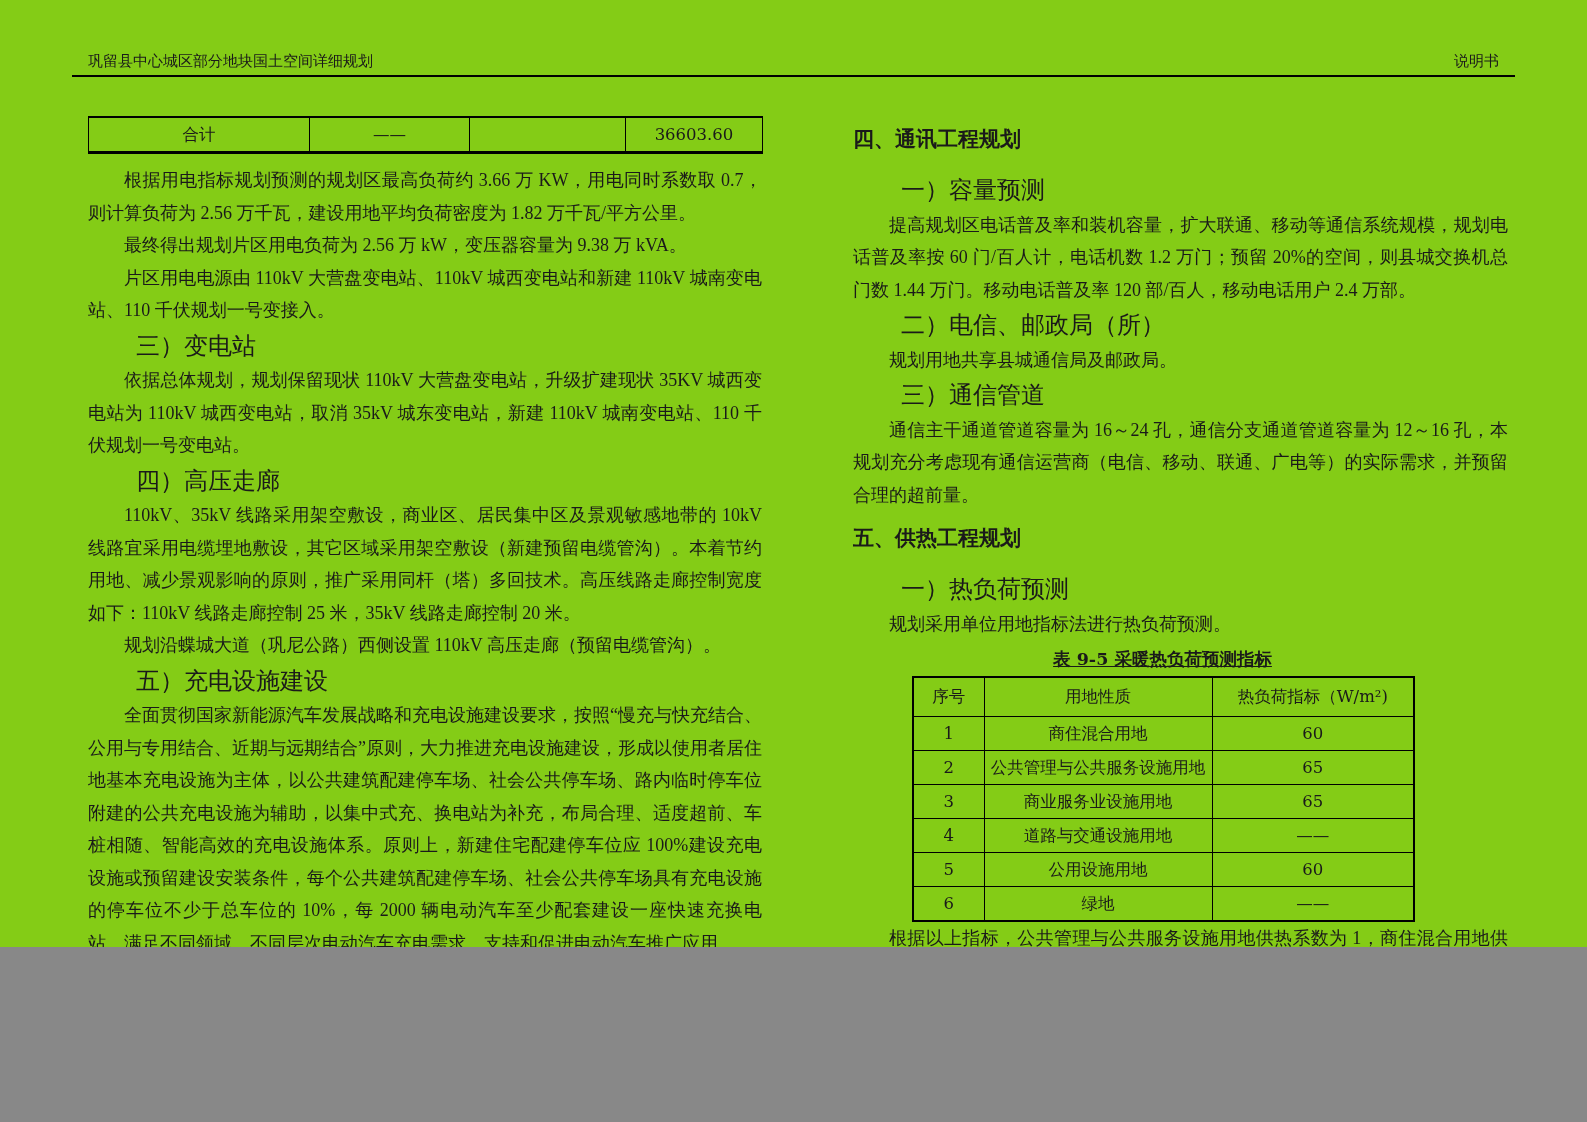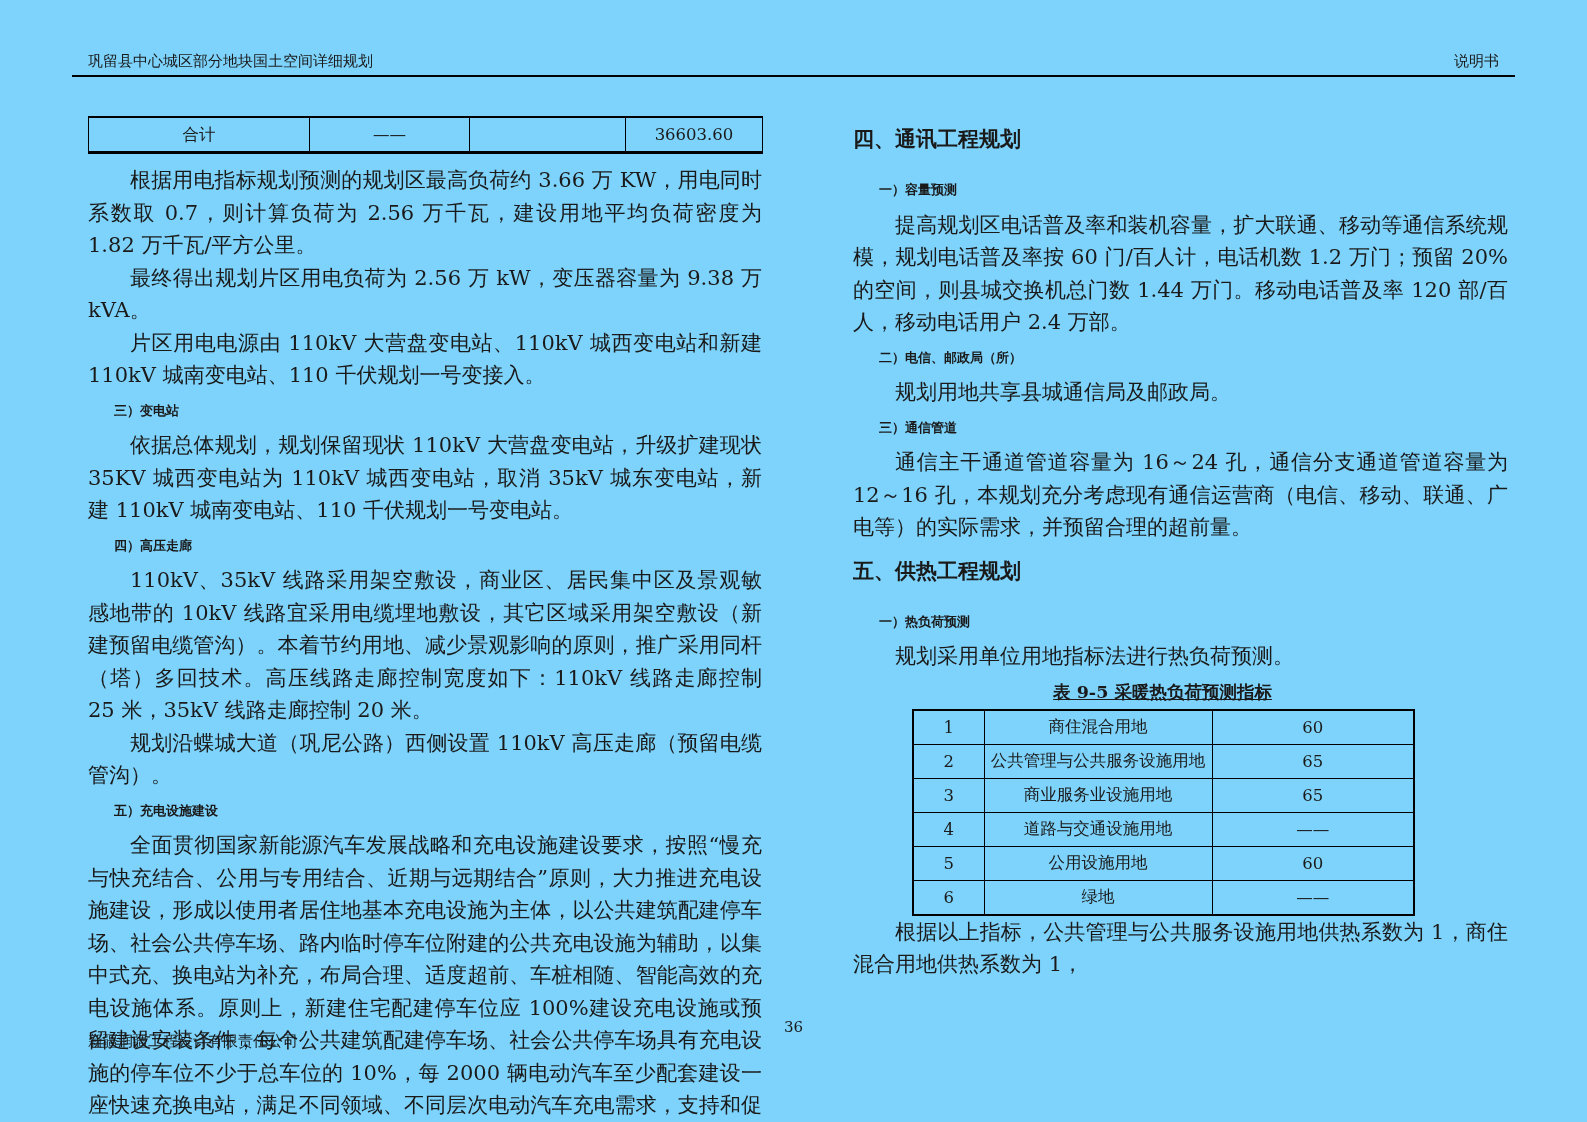--- a/index.html
+++ b/index.html
@@ -1,45 +1,45 @@
 <!DOCTYPE html>
 <html><head>
 <meta charset="utf-8">
 <style>
   html,body{margin:0;padding:0;background:#888;}
   .page{
     position:relative;
-    width:1587px;height:1122px;
-    background:#7dd3fc;
+    width:1587px;height:947px;
+    background:#84cc16;
     margin:0 auto;
     overflow:hidden;
     font-family:"DejaVu Serif","Liberation Serif",serif;
     color:#1a1a1a;
   }
   
   .pg-header{position:absolute;top:52px;left:72px;right:72px;}
   .pg-header-row{display:flex;justify-content:space-between;align-items:flex-end;
     font-size:15px;padding:0 16px 4px 16px;}
   .pg-header-rule{border-top:2px solid #000;height:0;}
   
   .pg-footer{position:absolute;top:1018px;left:0;width:1587px;font-size:15px;}
   .footer-company{position:absolute;left:88px;top:14px;}
   .footer-page{position:absolute;left:0;width:100%;text-align:center;top:0;}
   
   .col{position:absolute;top:112px;}
   .col-left{left:88px;width:674px;}
   .col-right{left:845px;width:655px;margin-left:8px;}
   
   p.body{
-    margin:0;font-size:21px;line-height:32.5px;
-    text-align:justify;text-indent:2em;
+    margin:0;font-size:18px;line-height:32.5px;
+    text-align:justify;text-indent:2em;font-family:Liberation Serif, serif;
   }
   .h2{
     font-family:"DejaVu Sans","Liberation Sans",sans-serif;
-    font-weight:bold;font-size:13px;line-height:32.5px;
+    font-weight:normal;font-size:24px;line-height:32.5px;
     margin:3px 0 2px 0;text-indent:2em;
   }
   .h1{
     font-family:"DejaVu Sans","Liberation Sans",sans-serif;
     font-weight:bold;font-size:21px;line-height:34px;
     margin:10px 0 18px 0;
   }
   
   table{border-collapse:collapse;}
   
@@ -121,20 +121,25 @@
 
     <div class="t95-wrap">
       <div class="t95-title">表 9-5 采暖热负荷预测指标</div>
       <table class="t95">
         <colgroup>
             <col style="width:71px">
             <col style="width:228px">
             <col style="width:202px">
           </colgroup>
         <tbody>
+            <tr>
+          <th>序号</th>
+          <th>用地性质</th>
+          <th>热负荷指标（W/m²)</th>
+        </tr>
         <tr>
           <td>1</td>
           <td>商住混合用地</td>
           <td>60</td>
         </tr>
         <tr>
           <td>2</td>
           <td>公共管理与公共服务设施用地</td>
           <td>65</td>
         </tr>

